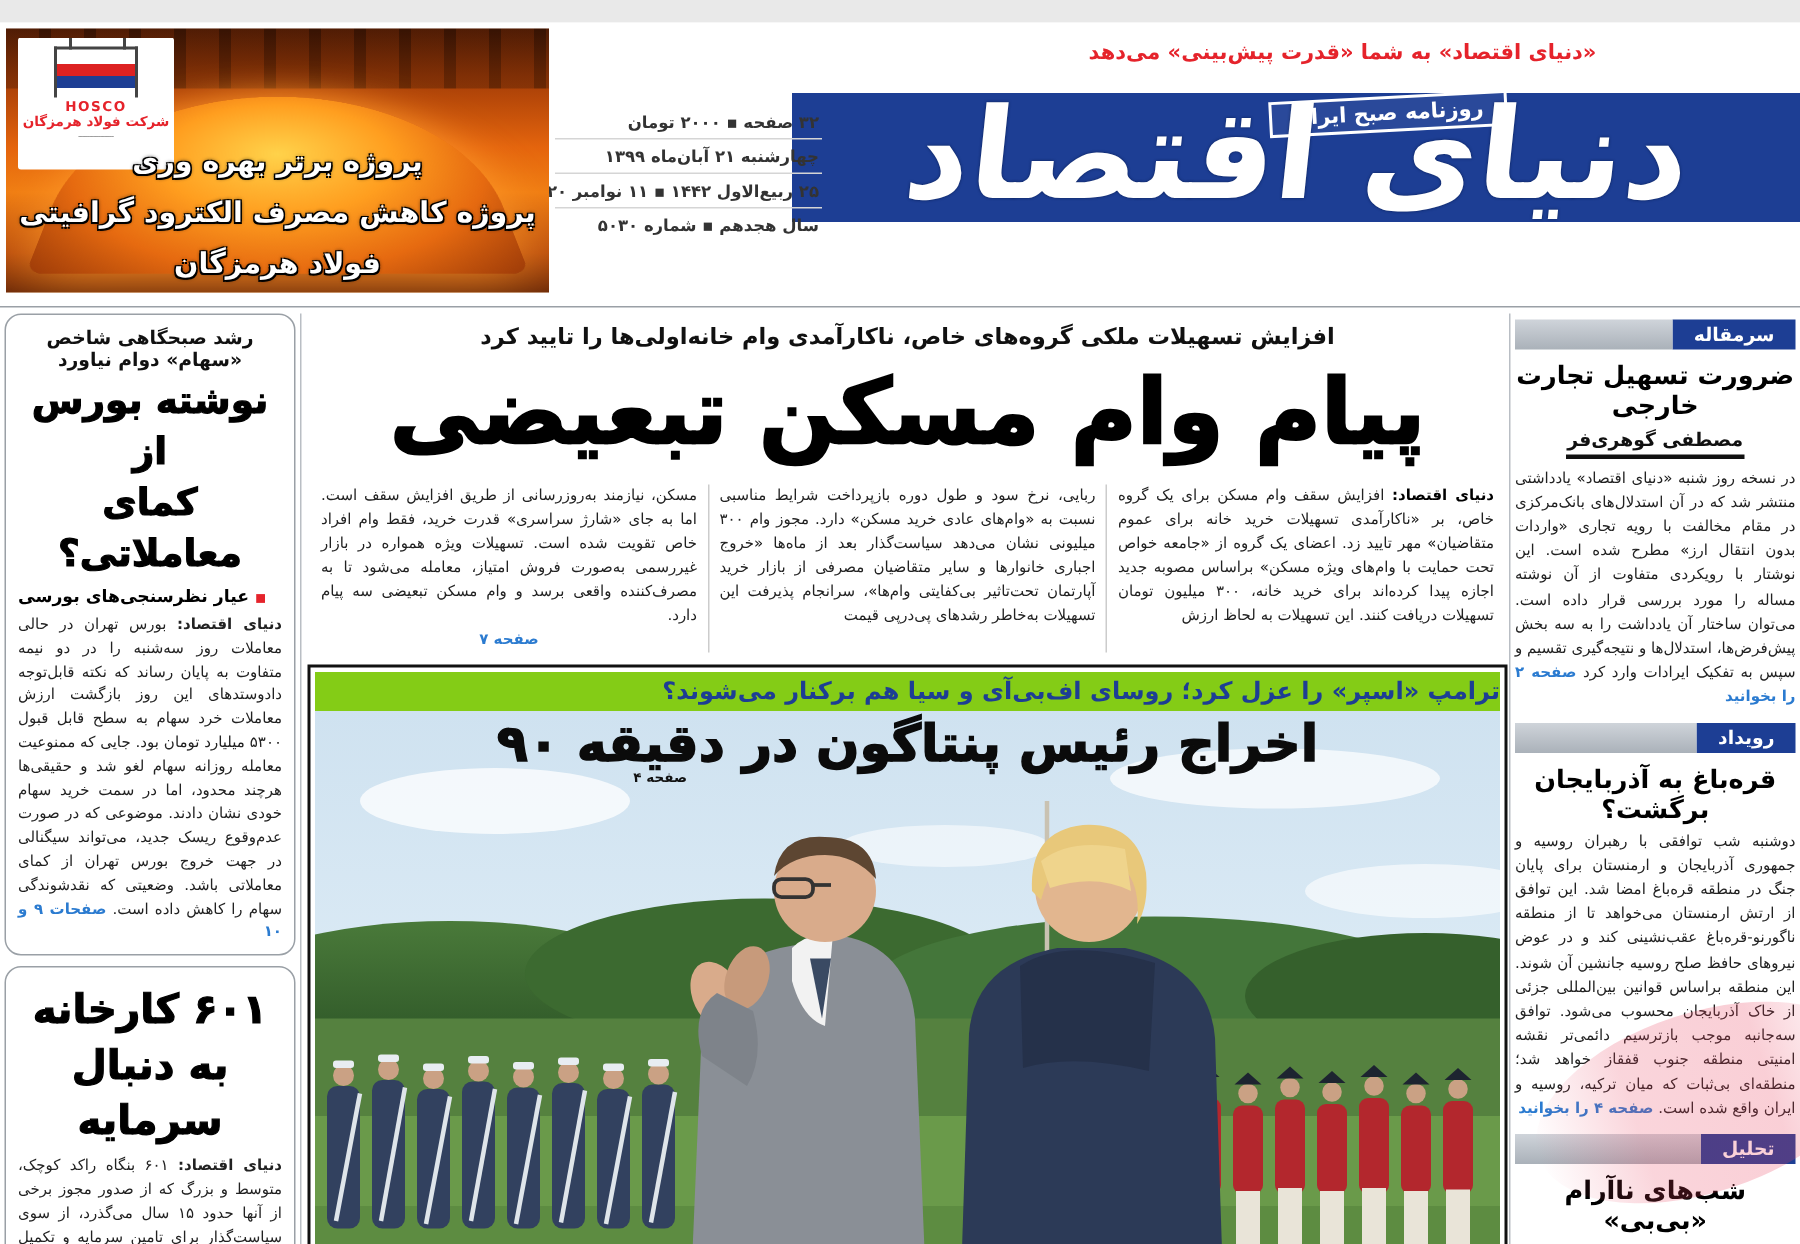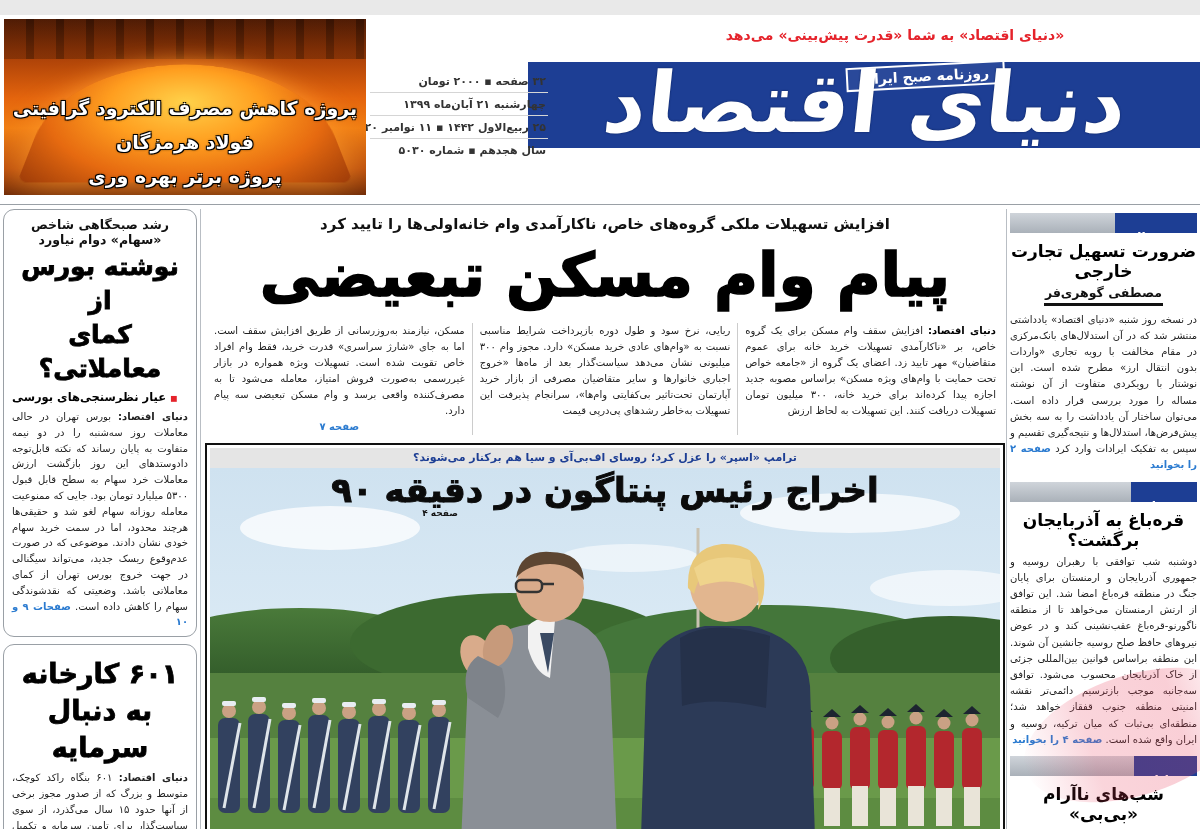--- a/index.html
+++ b/index.html
@@ -38,28 +38,28 @@
   .lead-kicker { text-align:center; font-weight:bold; font-size:15px; color:#111; margin-top:6px; }
   .lead-headline { text-align:center; font-weight:bold; font-size:60px; color:#000; line-height:84px; letter-spacing:-1px; -webkit-text-stroke:1.6px #000; }
   .lead-cols { display:flex; direction:rtl; gap:0; margin-top:6px; padding:0 2px; }
   .lead-col { flex:1; font-size:10px; line-height:16px; text-align:justify; color:#222; padding:0 7px; }
   .lead-col + .lead-col { border-right:1px solid #ccc; }
   .lead-col b.src { color:#000; }
   .pg-link { color:#2b7bd0; font-weight:bold; }
   .lead-col .endlink { display:block; text-align:center; }
 
   .photo-box { margin-top:8px; border:2px solid #111; background:#fff; padding:3px; position:relative; }
-  .photo-kicker { text-align:center; color:#1d3e94; font-weight:bold; font-size:11px; padding:3px 0 4px; background:#e5e5e5; }
+  .photo-kicker { text-align:right; color:#1d3e94; font-weight:bold; font-size:16px; padding:3px 0 4px; background:#84cc16; }
   .photo-wrap { position:relative; width:790px; height:400px; overflow:hidden; }
   .photo-headline { position:absolute; top:2px; right:0; left:0; text-align:center; font-weight:bold; font-size:34px; color:#0b0b0b; -webkit-text-stroke:1px #0b0b0b; z-index:5; }
   .photo-page { position:absolute; top:40px; right:542px; font-size:9px; font-weight:bold; color:#111; z-index:5; }
 
   
   .sec-tab { display:flex; direction:rtl; height:20px; margin-top:8px; }
-  .sec-tab .lbl { background:#1d3e94; color:#fff; font-weight:bold; font-size:12.5px; padding:17px 14px 0; }
+  .sec-tab .lbl { background:#1d3e94; color:#fff; font-weight:bold; font-size:12.5px; padding:2px 14px 0; }
   .sec-tab .bar { flex:1; background:linear-gradient(180deg,#cfd4da,#aab1b9); }
   .sec-title { text-align:center; font-weight:bold; font-size:17px; color:#000; margin:8px 0 2px; }
   .sec-author { text-align:center; font-weight:bold; font-size:12.5px; color:#111; margin:4px 0 2px; }
   .author-rule { width:64%; height:2.5px; background:#111; margin:3px auto 6px; }
   .sec-body { font-size:10px; line-height:16.2px; text-align:justify; color:#222; margin-top:4px; }
 
   
   .lbox { border:1px solid #9aa0a6; border-radius:11px; padding:7px 8px 6px; margin-bottom:7px; background:#fff; }
   .lbox .kick { text-align:center; font-weight:bold; font-size:12.5px; color:#111; }
   .lbox .big { text-align:center; font-weight:bold; color:#000; font-size:25px; line-height:34px; -webkit-text-stroke:0.8px #000; margin:3px 0 4px; }
@@ -83,23 +83,29 @@
     <div class="dateblock">
       <div class="row">۳۲ صفحه ▪ ۲۰۰۰ تومان</div>
       <div class="row">چهارشنبه ۲۱ آبان‌ماه ۱۳۹۹</div>
       <div class="row">۲۵ ربیع‌الاول ۱۴۴۲ ▪ ۱۱ نوامبر ۲۰۲۰</div>
       <div class="row">سال هجدهم ▪ شماره ۵۰۳۰</div>
     </div>
 
     <div class="ad">
       <div class="machin"></div>
       <div class="slab"></div>
+      <div class="hosco">
+        <div class="mark"></div>
+        <div class="en">HOSCO</div>
+        <div class="fa">شرکت فولاد هرمزگان</div>
+        <div class="tiny">ــــــــــــــــ</div>
+      </div>
       <div class="adtext">
+        <div>پروژه برتر بهره وری</div>
         <div>پروژه کاهش مصرف الکترود گرافیتی فولاد هرمزگان</div>
-        <div>پروژه برتر بهره وری</div>
       </div>
     </div>
   </div>
 
   <div class="vrule" style="left:200px"></div>
   <div class="vrule" style="left:1006px"></div>
 
   <div class="col-center">
     <div class="lead-kicker">افزایش تسهیلات ملکی گروه‌های خاص، ناکارآمدی وام خانه‌اولی‌ها را تایید کرد</div>
     <div class="lead-headline">پیام وام مسکن تبعیضی</div>

